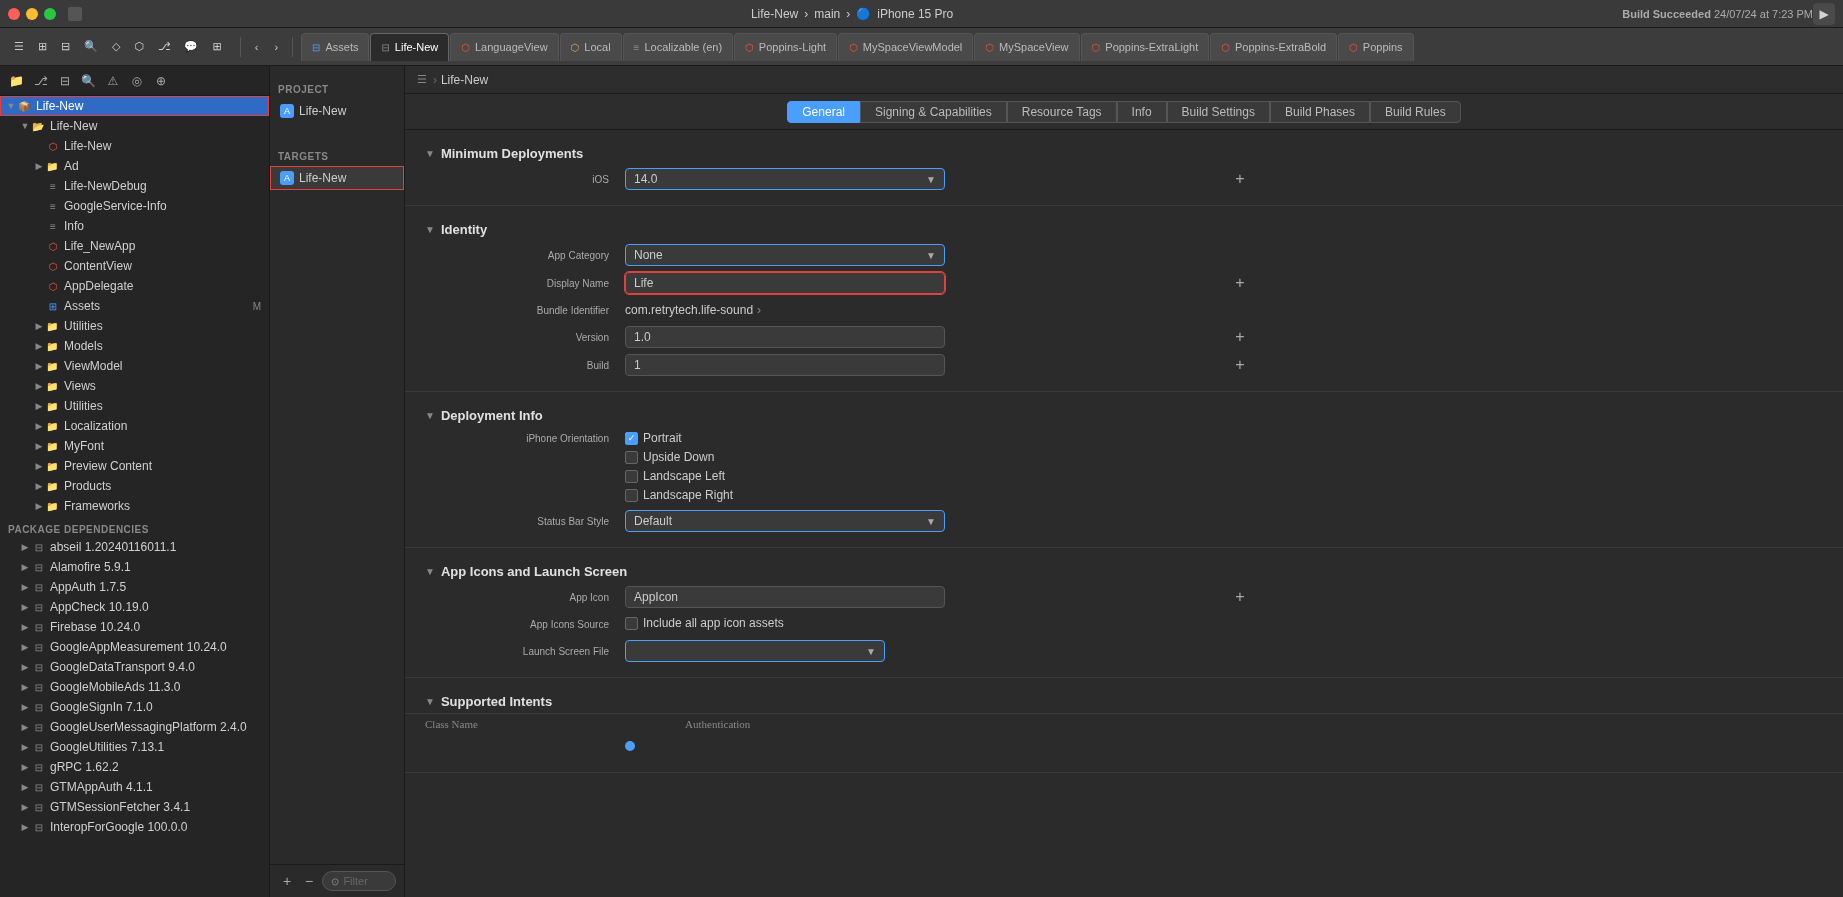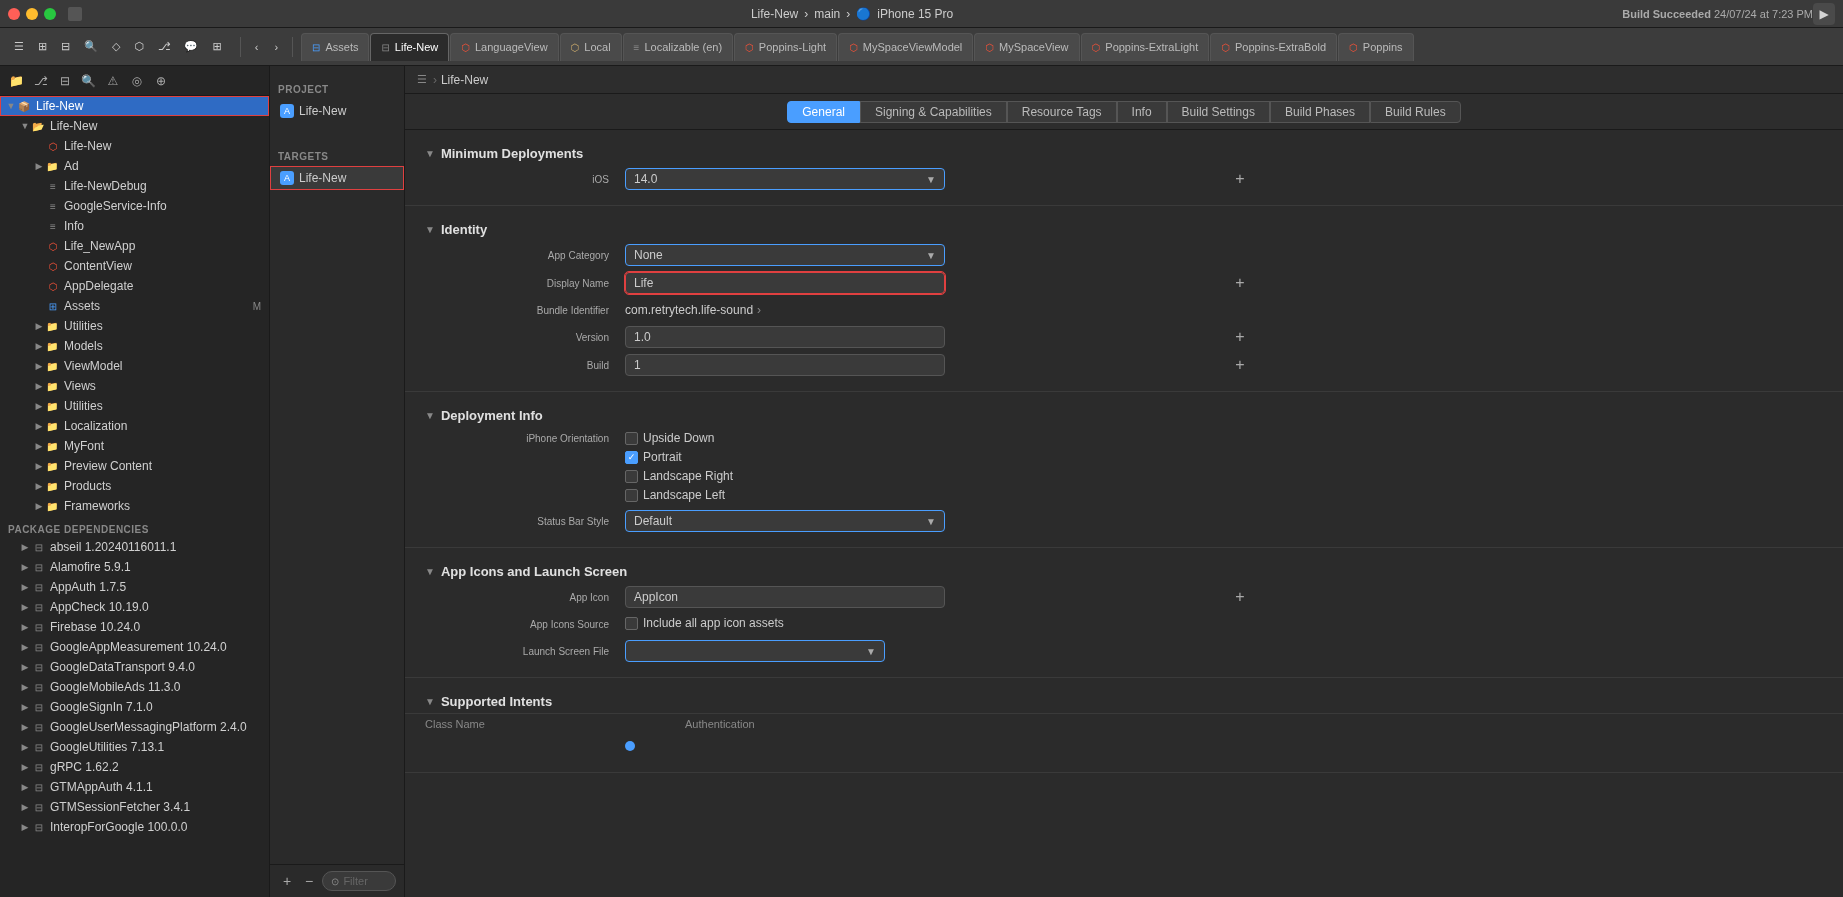--- a/index.html
+++ b/index.html
@@ -475,20 +475,21 @@
       flex-direction: column;
       gap: 3px;
     }
 
     .table-header-row {
       display: flex;
       align-items: center;
       padding: 4px 20px;
       gap: 10px;
       border-top: 1px solid #3a3a3a;
+      font-family: Liberation Serif, serif;
     }
     .table-col-label {
       font-size: 11px;
       color: #888;
       font-weight: 500;
     }
     .table-col-classname { width: 250px; }
     .table-col-auth { width: 200px; }
 
     .blue-indicator {
@@ -952,35 +953,35 @@
         <div class="section-title-row">
           <span class="section-chevron">▼</span>
           <span>Deployment Info</span>
         </div>
 
         <div class="settings-row" style="align-items:flex-start;padding-top:4px;">
           <div class="settings-label" style="padding-top:2px;">iPhone Orientation</div>
           <div class="settings-value">
             <div class="orientation-col">
               <div class="checkbox-row">
-                <div class="checkbox-item"></div>
-                <span>Upside Down</span>
-              </div>
-              <div class="checkbox-row">
                 <div class="checkbox-item checked"></div>
                 <span>Portrait</span>
               </div>
               <div class="checkbox-row">
                 <div class="checkbox-item"></div>
-                <span>Landscape Right</span>
+                <span>Upside Down</span>
               </div>
               <div class="checkbox-row">
                 <div class="checkbox-item"></div>
                 <span>Landscape Left</span>
               </div>
+              <div class="checkbox-row">
+                <div class="checkbox-item"></div>
+                <span>Landscape Right</span>
+              </div>
             </div>
           </div>
         </div>
 
         <div class="settings-row">
           <div class="settings-label">Status Bar Style</div>
           <div class="settings-value">
             <div class="settings-dropdown blue-border">
               <span>Default</span>
               <span class="dropdown-arrow">▼</span>

